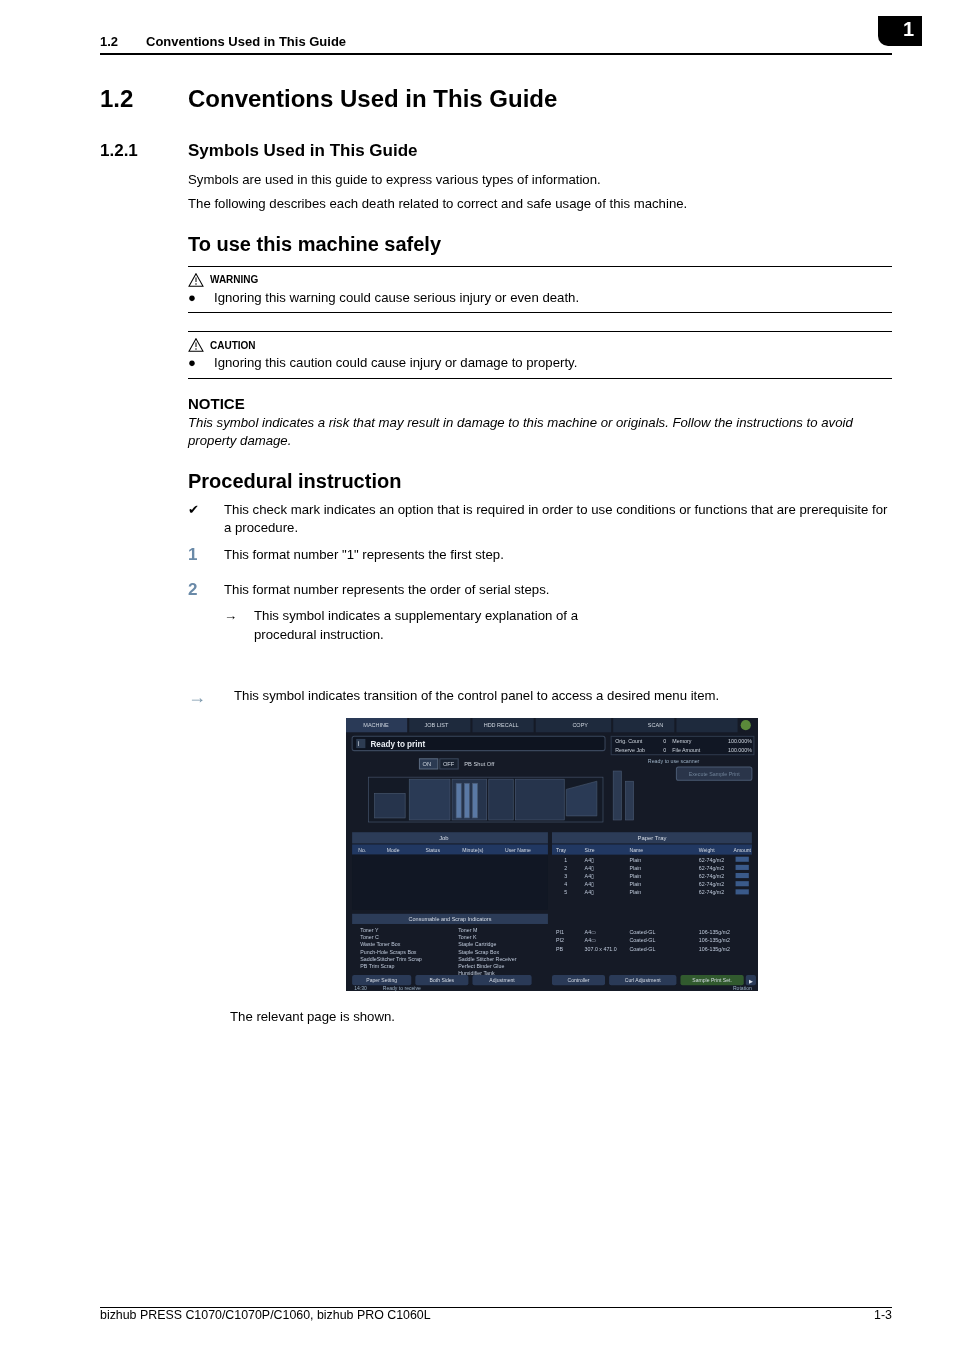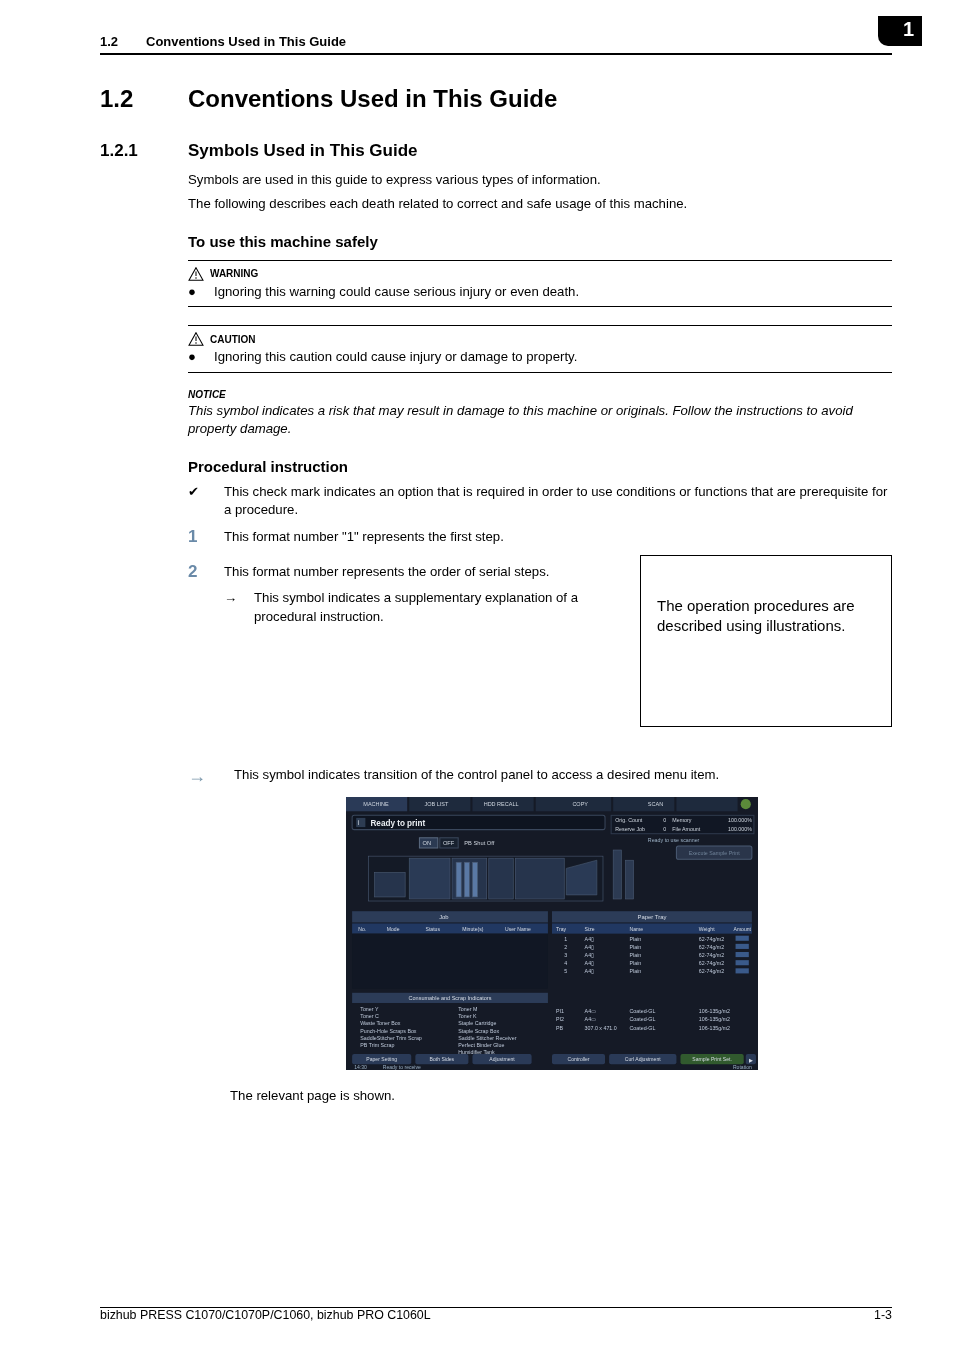--- a/index.html
+++ b/index.html
@@ -80,21 +80,21 @@
     margin-left: 88px;
   }
 
   p.body {
     font-size: 13.2px;
     line-height: 1.35;
     margin: 6px 0;
   }
 
   h3.bold {
-    font-size: 15px;
+    font-size: 20px;
     font-weight: bold;
     margin: 20px 0 8px 0;
   }
 
   .rule-thin {
     border: none;
     border-top: 1px solid #000;
     margin: 10px 0 6px 0;
   }
   .rule-hair {
@@ -129,22 +129,21 @@
     display: flex;
     gap: 20px;
   }
   ul.bullets li .dot {
     width: 6px;
     flex-shrink: 0;
   }
 
   .notice-title {
     font-weight: bold;
-    font-style: italic;
-    font-size: 10px;
+    font-size: 15px;
     margin-top: 16px;
   }
   .notice-body {
     font-style: italic;
     font-size: 13.2px;
     line-height: 1.35;
     margin: 2px 0 8px 0;
   }
 
   .check-row, .numstep {
@@ -325,23 +324,20 @@
       <div class="lcol">
         <div class="numstep">
           <span class="mark">2</span>
           <span>This format number represents the order of serial steps.</span>
         </div>
         <div class="substep">
           <span class="arrow">→</span>
           <span>This symbol indicates a supplementary explanation of a procedural instruction.</span>
         </div>
       </div>
-      <div class="illus-box">
-        <span>The operation procedures are described using illustrations.</span>
-      </div>
     </div>
 
     <div class="trans-row">
       <span class="arrow">→</span>
       <span>This symbol indicates transition of the control panel to access a desired menu item.</span>
     </div>
   </div>
 
   <div class="control-panel-figure">
     <svg viewBox="0 0 404 268" xmlns="http://www.w3.org/2000/svg">

